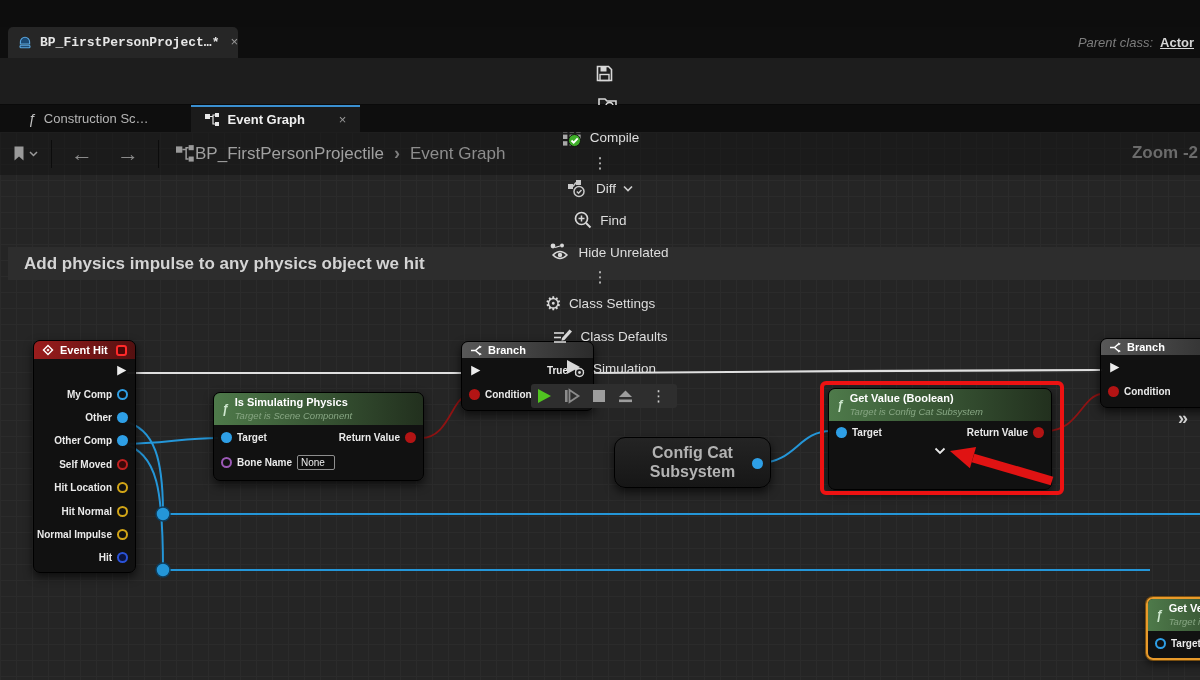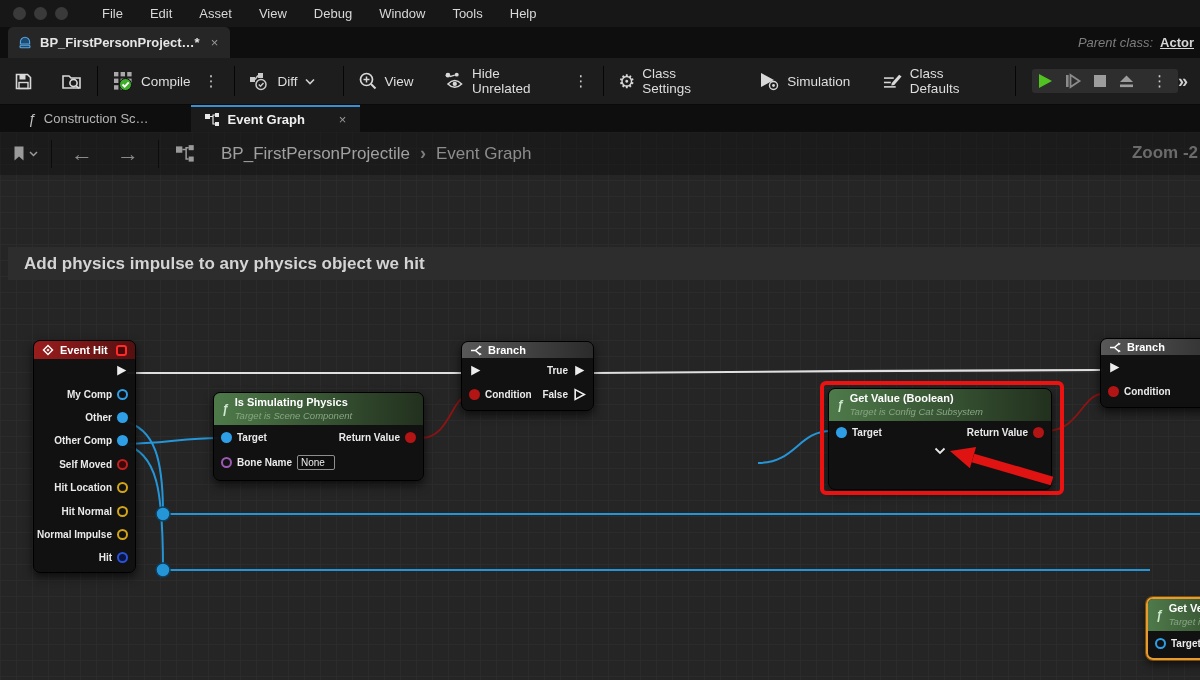--- a/index.html
+++ b/index.html
@@ -12,30 +12,30 @@
              background:#171717; display:flex; align-items:center; z-index:20; }
   .traffic { display:flex; gap:8px; margin-left:13px; }
   .traffic span { width:13px; height:13px; border-radius:50%; background:#3a3a3a; display:block; }
   .menu-items { display:flex; gap:27px; margin-left:34px; }
   .menu-items span { font-size:13px; color:#d8d8d8; cursor:default; }
 
   
   .asset-row { position:absolute; left:0; top:27px; width:1200px; height:31px;
                background:#0e0e0e; display:flex; align-items:flex-end; z-index:20; }
   .asset-tab { height:31px; background:#262626; border-radius:5px 5px 0 0; margin-left:8px;
-               display:flex; align-items:center; gap:7px; padding:0 12px 0 9px; }
+               display:flex; align-items:center; gap:7px; padding:0 0 0 9px;font-family:Liberation Mono, monospace; }
   .asset-tab .t { font-size:13px; font-weight:bold; color:#e6e6e6; }
   .asset-tab .x { font-size:13px; color:#9a9a9a; margin-left:4px; }
   .parentclass { margin-left:auto; margin-right:6px; align-self:center; display:flex; gap:7px; align-items:center;}
   .parentclass .lbl { font-size:13px; color:#7d7d7d;font-style:italic; }
   .parentclass .val { font-size:13px; color:#d6d6d6; text-decoration:underline; font-weight:bold; }
 
   
   .toolbar { position:absolute; left:0; top:58px; width:1200px; height:47px; background:#1d1d1d;
-             border-bottom:1px solid #0a0a0a; display:flex; align-items:center; z-index:20; }
+             border-bottom:1px solid #0a0a0a; display:flex; align-items:center; z-index:20;flex-direction:column; }
   .tb-btn { display:flex; align-items:center; gap:7px; color:#dedede; font-size:13.5px; padding:6px 6px; }
   .tb-sep { width:1px; height:30px; background:#060606; margin:0 8px; }
   .kebab { font-size:15px; color:#cfcfcf; padding:0 7px; }
   .icon-svg { display:block; }
   .playgroup { display:flex; align-items:center; background:#2e2e2e; border-radius:3px; padding:3px 4px; gap:10px; margin-left:8px;}
   .chevright { margin-left:auto; margin-right:12px; font-size:18px; color:#cfcfcf; font-weight:bold; }
 
   
   .gtab-row { position:absolute; left:0; top:105px; width:1200px; height:27px; background:#0e0e0e;
               display:flex; z-index:20; }
@@ -50,21 +50,21 @@
            background-image:
              linear-gradient(#2b2b2b 1px, transparent 1px),
              linear-gradient(90deg,#2b2b2b 1px, transparent 1px),
              linear-gradient(#1d1d1d 1px, transparent 1px),
              linear-gradient(90deg,#1d1d1d 1px, transparent 1px);
            background-size:16px 16px,16px 16px,128px 128px,128px 128px; z-index:0; }
   .graph-toolbar { position:absolute; left:0; top:132px; width:1200px; height:43px;
                    background:rgba(15,15,15,0.45); display:flex; align-items:center; z-index:4; }
   .gt-ic { color:#8a8a8a; font-size:17px; padding:0 6px; display:flex; align-items:center; gap:3px;}
   .gt-sep { width:1px; height:28px; background:#0c0c0c; margin:0 7px; }
-  .crumb-root { font-size:17px; color:#a0a0a0; margin-left:26px; }
+  .crumb-root { font-size:17px; color:#a0a0a0; margin-left:0; }
   .crumb-sep { font-size:18px; color:#7d7d7d; font-weight:bold; margin:0 10px; }
   .crumb-cur { font-size:17px; color:#8d8d8d; }
   .zoomlbl { position:absolute; right:2px; top:143px; font-size:17px; font-weight:bold; color:#6b6b6b; z-index:4; }
 
   
   .comment-bar { position:absolute; left:8px; top:247px; width:1200px; height:33px;
                  background:#2d2d2d; display:flex; align-items:center; z-index:1; }
   .comment-bar span { font-size:17px; font-weight:bold; color:#d4d4d4; margin-left:16px; }
 
   
@@ -116,37 +116,20 @@
   
   .hlbox { position:absolute; left:820px; top:381px; width:244px; height:114px;
            border:4px solid #ed1212; border-radius:6px; z-index:6; pointer-events:none; }
   .annot { position:absolute; left:0; top:0; width:1200px; height:680px; z-index:6; pointer-events:none; }
 </style>
 </head>
 <body>
 
 <div class="screen">
 
-  <div class="menubar">
-    <div class="traffic">
-      <span></span>
-      <span></span>
-      <span></span>
-    </div>
-    <div class="menu-items">
-      <span>File</span>
-      <span>Edit</span>
-      <span>Asset</span>
-      <span>View</span>
-      <span>Debug</span>
-      <span>Window</span>
-      <span>Tools</span>
-      <span>Help</span>
-    </div>
-  </div>
 
   <div class="asset-row">
     <div class="asset-tab">
       <svg class="icon-svg" width="16" height="16" viewBox="0 0 16 16">
         <path d="M8 2.2 a4.6 4.6 0 0 1 4.6 4.6 v2.2 H3.4 V6.8 A4.6 4.6 0 0 1 8 2.2 Z" fill="#1c4a73" stroke="#5aa7e0" stroke-width="1.1"></path>
         <rect x="3" y="10.2" width="10" height="2.6" rx="1" fill="#1c4a73" stroke="#5aa7e0" stroke-width="1.1"></rect>
       </svg>
       <span class="t">BP_FirstPersonProject…*</span>
       <span class="x">×</span>
     </div>
@@ -205,54 +188,54 @@
       </svg>
     </div>
     <div class="tb-sep" style="margin-left:22px"></div>
     <div class="tb-btn">
       <svg class="icon-svg" width="20" height="20" viewBox="0 0 20 20">
         <circle cx="8.5" cy="8.5" r="6" fill="none" stroke="#d8d8d8" stroke-width="1.7"></circle>
         <line x1="5.5" y1="8.5" x2="11.5" y2="8.5" stroke="#d8d8d8" stroke-width="1.5"></line>
         <line x1="8.5" y1="5.5" x2="8.5" y2="11.5" stroke="#d8d8d8" stroke-width="1.5"></line>
         <line x1="13" y1="13" x2="17.5" y2="17.5" stroke="#d8d8d8" stroke-width="2"></line>
       </svg>
-      <span>View</span>
+      <span>Find</span>
     </div>
     <div class="tb-btn" style="margin-left:18px">
       <svg class="icon-svg" width="22" height="20" viewBox="0 0 22 20">
         <circle cx="4" cy="4" r="2.4" fill="#d8d8d8"></circle>
         <circle cx="13" cy="3.5" r="2" fill="#d8d8d8"></circle>
         <line x1="6" y1="5.5" x2="11" y2="4" stroke="#d8d8d8" stroke-width="1.3"></line>
         <path d="M4 13 q7 -7 14 0 q-7 7 -14 0 Z" fill="none" stroke="#d8d8d8" stroke-width="1.5"></path>
         <circle cx="11" cy="13" r="2.2" fill="#d8d8d8"></circle>
       </svg>
       <span>Hide Unrelated</span>
     </div>
     <span class="kebab">⋮</span>
     <div class="tb-sep"></div>
     <div class="tb-btn">
       <span style="font-size:19px;color:#d8d8d8">⚙</span>
       <span>Class Settings</span>
     </div>
     <div class="tb-btn" style="margin-left:20px">
-      <svg class="icon-svg" width="22" height="20" viewBox="0 0 22 20">
-        <path d="M3 2 L16 9 L3 16 Z" fill="#d8d8d8"></path>
-        <circle cx="15.5" cy="14.5" r="4" fill="#1d1d1d" stroke="#d8d8d8" stroke-width="1.4"></circle>
-        <circle cx="15.5" cy="14.5" r="1.4" fill="#d8d8d8"></circle>
-      </svg>
-      <span>Simulation</span>
-    </div>
-    <div class="tb-btn" style="margin-left:20px">
       <svg class="icon-svg" width="21" height="19" viewBox="0 0 21 19">
         <line x1="2" y1="6" x2="12" y2="6" stroke="#d8d8d8" stroke-width="1.6"></line>
         <line x1="2" y1="10.5" x2="9" y2="10.5" stroke="#d8d8d8" stroke-width="1.6"></line>
         <line x1="2" y1="15" x2="14" y2="15" stroke="#d8d8d8" stroke-width="1.6"></line>
         <path d="M10 11 L17.5 2.5 L20 4.5 L12.5 13 L9.5 13.7 Z" fill="#d8d8d8"></path>
       </svg>
       <span>Class Defaults</span>
+    </div>
+    <div class="tb-btn" style="margin-left:20px">
+      <svg class="icon-svg" width="22" height="20" viewBox="0 0 22 20">
+        <path d="M3 2 L16 9 L3 16 Z" fill="#d8d8d8"></path>
+        <circle cx="15.5" cy="14.5" r="4" fill="#1d1d1d" stroke="#d8d8d8" stroke-width="1.4"></circle>
+        <circle cx="15.5" cy="14.5" r="1.4" fill="#d8d8d8"></circle>
+      </svg>
+      <span>Simulation</span>
     </div>
     <div class="tb-sep" style="margin-left:14px"></div>
     <div class="playgroup">
       <svg class="icon-svg" width="18" height="18" viewBox="0 0 18 18">
         <path d="M3 2 L16 9 L3 16 Z" fill="#51c421"></path>
       </svg>
       <svg class="icon-svg" width="18" height="18" viewBox="0 0 18 18">
         <rect x="2" y="3" width="2.6" height="12" fill="#8b8b8b"></rect>
         <path d="M6.5 3 L15.5 9 L6.5 15 Z" fill="none" stroke="#8b8b8b" stroke-width="1.8"></path>
       </svg>
@@ -433,20 +416,27 @@
       </div>
       <div class="pgroup">
         <span class="plabel">False</span>
         <svg class="exec hollow" width="13" height="13" viewBox="0 0 12 12">
             <path d="M2 1.5 L10.5 6 L2 10.5 Z"></path>
           </svg>
       </div>
     </div>
   </div>
 
+  <div class="cfgnode">
+    <div class="txt">
+      <div>Config Cat</div>
+      <div>Subsystem</div>
+    </div>
+    <span class="pin f-blue"></span>
+  </div>
 
   <div class="node" style="left:828px; top:388px; width:224px; height:102px;">
     <div class="nhdr hdr-green">
       <span class="fnic">ƒ</span>
       <div class="hdr2">
         <span class="ntitle">Get Value (Boolean)</span>
         <span class="nsub">Target is Config Cat Subsystem</span>
       </div>
     </div>
     <div class="prow split" style="height:24px">

